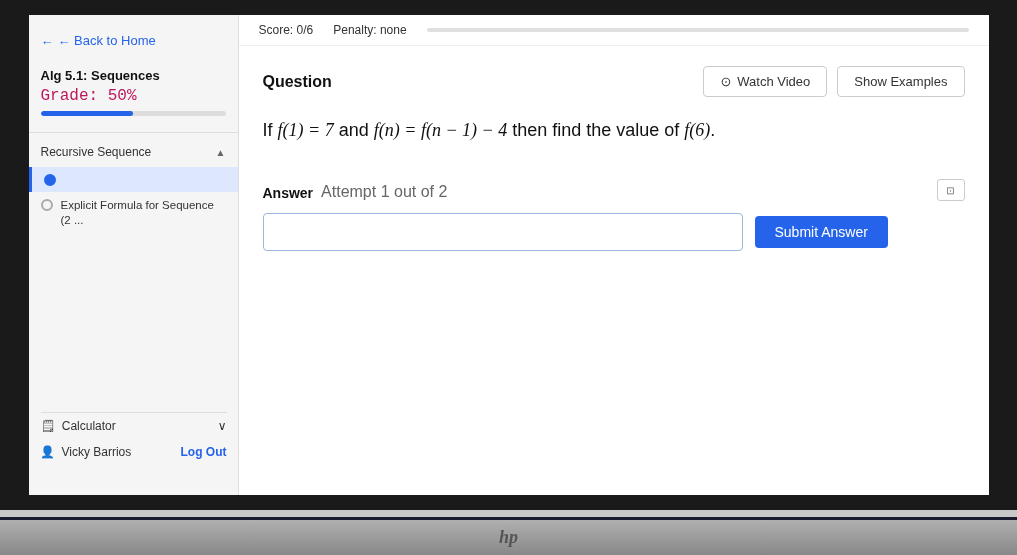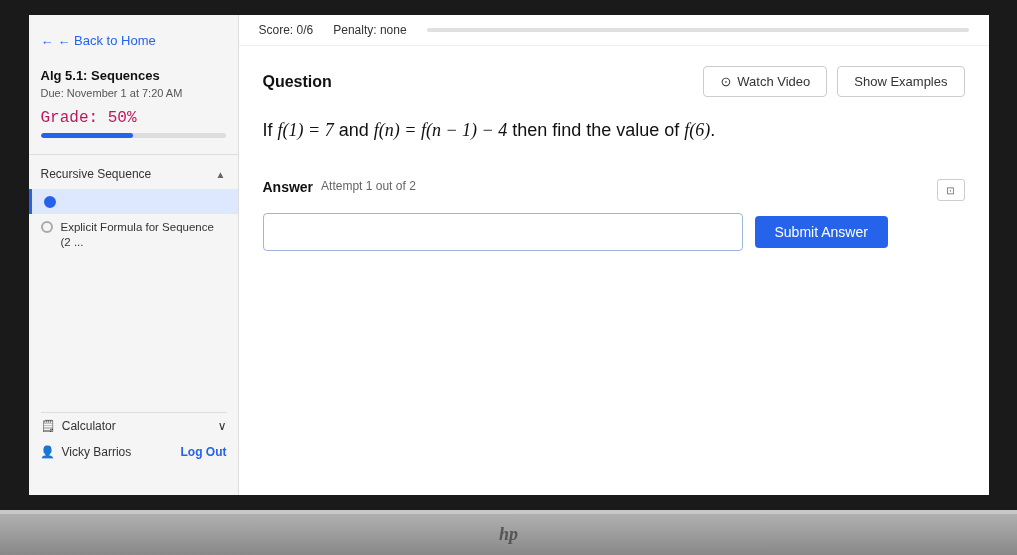--- a/index.html
+++ b/index.html
@@ -290,21 +290,21 @@
     }
 
     .answer-label {
       font-size: 14px;
       font-weight: bold;
       color: #111;
       display: inline;
     }
 
     .answer-attempt {
-      font-size: 12px;
+      font-size: 16px;
       color: #666;
       margin-left: 8px;
     }
 
     .answer-row {
       display: flex;
       align-items: center;
       gap: 12px;
       margin-top: 12px;
     }
@@ -340,21 +340,21 @@
       align-items: center;
       justify-content: center;
       font-size: 10px;
       color: #666;
       cursor: pointer;
       margin-left: auto;
     }
 
     .answer-top-row {
       display: flex;
-      align-items: flex-start;
+      align-items: flex-end;
       margin-top: 35px;
     }
 
     
     .taskbar {
       position: absolute;
       bottom: 0;
       left: 0;
       width: 1017px;
       height: 38px;
@@ -439,21 +439,21 @@
       font-size: 12px;
       color: #ccc;
     }
 
     
     .laptop-bottom {
       position: absolute;
       bottom: 0;
       left: 0;
       width: 1017px;
-      height: 41px;
+      height: 35px;
       background: linear-gradient(to bottom, #b0b0b0, #888);
       display: flex;
       align-items: center;
       justify-content: center;
     }
 
     .hp-logo {
       width: 36px;
       height: 20px;
       display: flex;
@@ -478,21 +478,20 @@
 <div class="laptop-screen">
   <div class="screen-inner">
 
     <div class="sidebar">
       <a class="back-link">
         <span>←</span>
         <span>← Back to Home</span>
       </a>
 
       <div class="assignment-title">Alg 5.1: Sequences</div>
-      <div class="assignment-due">Due: November 1 at 7:20 AM</div>
       <div class="grade-label">Grade: 50%</div>
       <div class="grade-bar-container">
         <div class="grade-bar-bg">
           <div class="grade-bar-fill" style="width: 50%;"></div>
         </div>
       </div>
 
       <hr class="sidebar-divider">
 
       <div class="sidebar-section-header">

